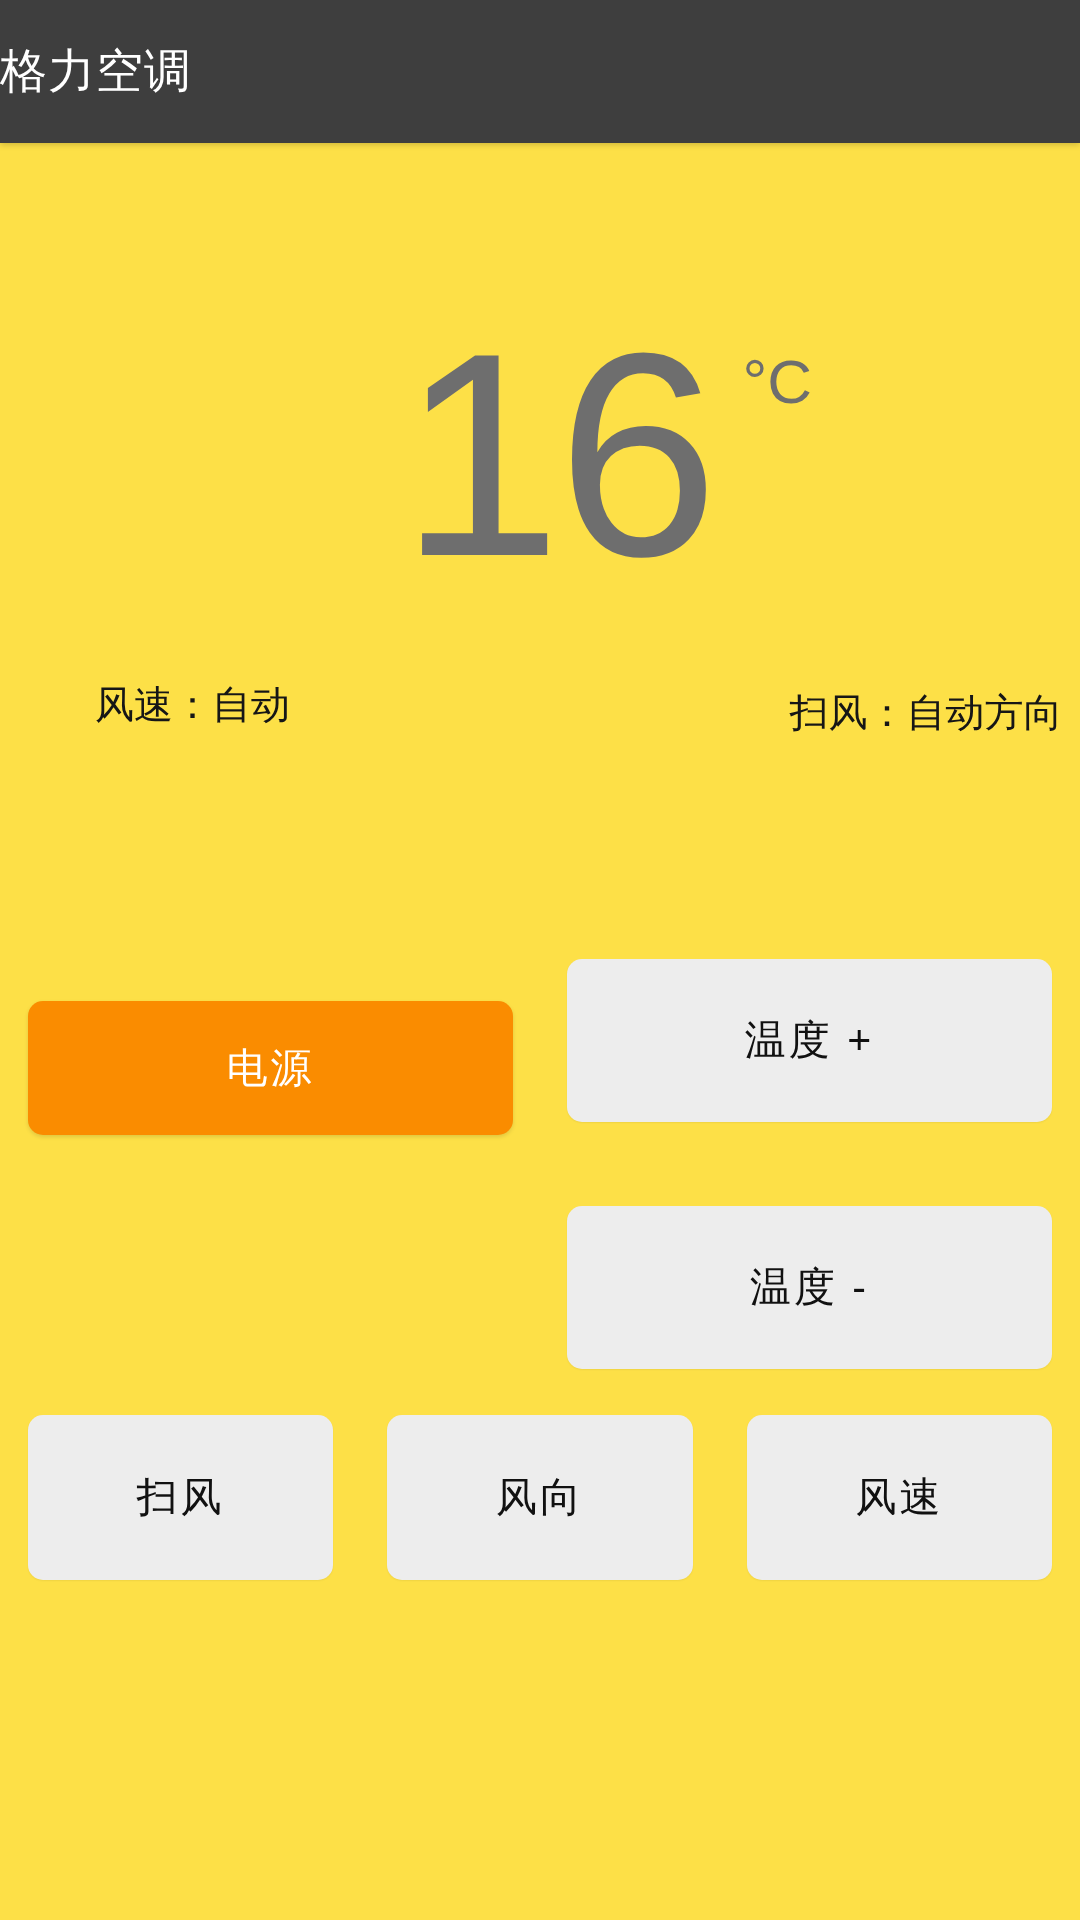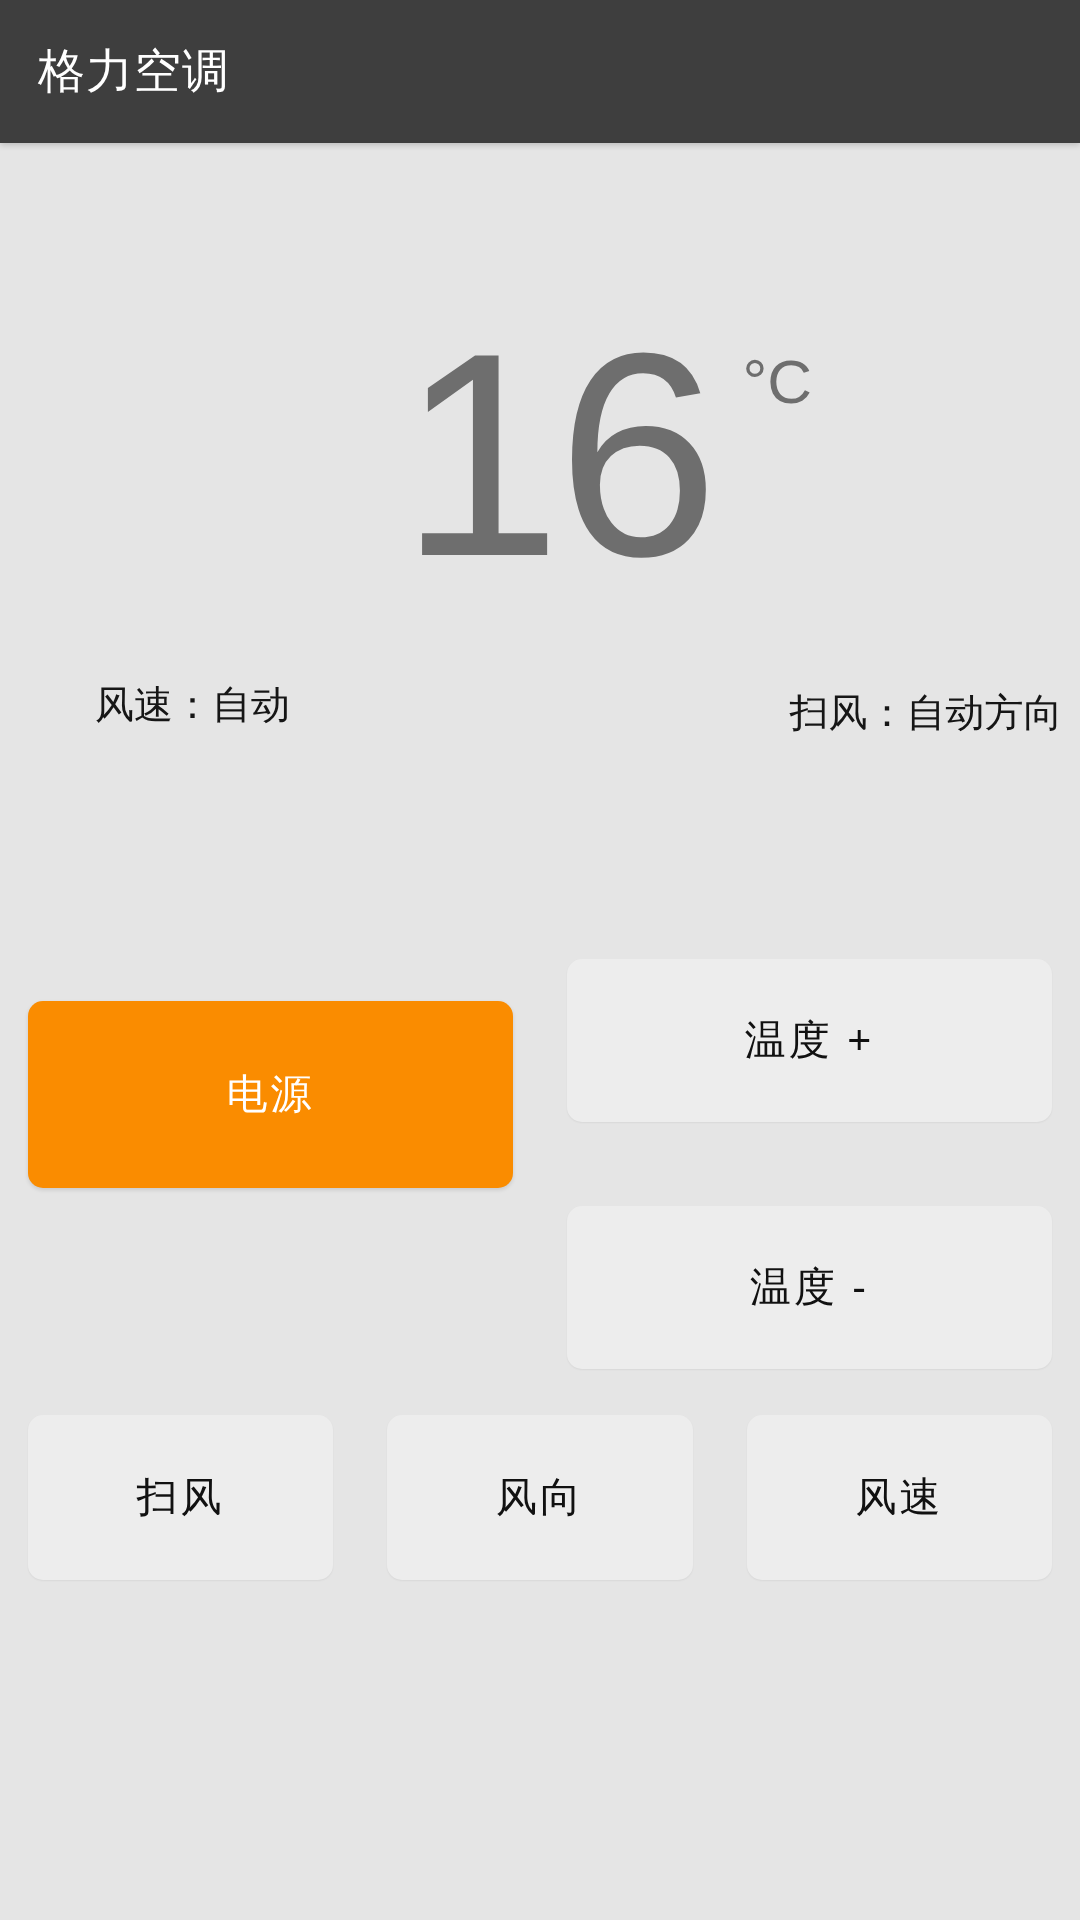--- a/index.html
+++ b/index.html
@@ -27,31 +27,30 @@
     display: flex;
     align-items: center;
     box-shadow: 0 2px 6px rgba(0,0,0,0.18);
     z-index: 5;
   }
   .appbar-title {
     color: #FFFFFF;
     font-size: 47px;
     font-weight: 400;
     letter-spacing: 1px;
-    margin-left: 38px;
   }
 
   
   .content {
     position: absolute;
     left: 0;
     top: 143px;
     width: 1080px;
     height: 1777px;
-    background: #e5e5e5;
+    background: #fde047;
   }
 
   
   .temp-block {
     position: absolute;
     left: 0;
     top: 190px;
     width: 1080px;
     height: 320px;
   }
@@ -135,21 +134,21 @@
     cursor: pointer;
     box-shadow: 0 1px 2px rgba(0,0,0,0.06);
   }
   .btn.primary {
     background: #FA8C00;
     color: #FFFFFF;
     box-shadow: 0 2px 4px rgba(0,0,0,0.12);
   }
 
   
-  .btn-power { left: 28px;  top: 858px; width: 485px; height: 187px; }
+  .btn-power { left: 28px;  top: 858px; width: 485px; height: 134px; }
   .btn-tempup{ left: 567px; top: 816px; width: 485px; height: 163px; }
   
   .btn-mode  { left: 28px;  top: 1063px; width: 485px; height: 163px; }
   .btn-tempdn{ left: 567px; top: 1063px; width: 485px; height: 163px; }
   
   .btn-swing { left: 28px;  top: 1272px; width: 305px; height: 165px; text-align: right; }
   .btn-dir   { left: 387px; top: 1272px; width: 306px; height: 165px; }
   .btn-speed { left: 747px; top: 1272px; width: 305px; height: 165px; }
 </style>
 </head>

